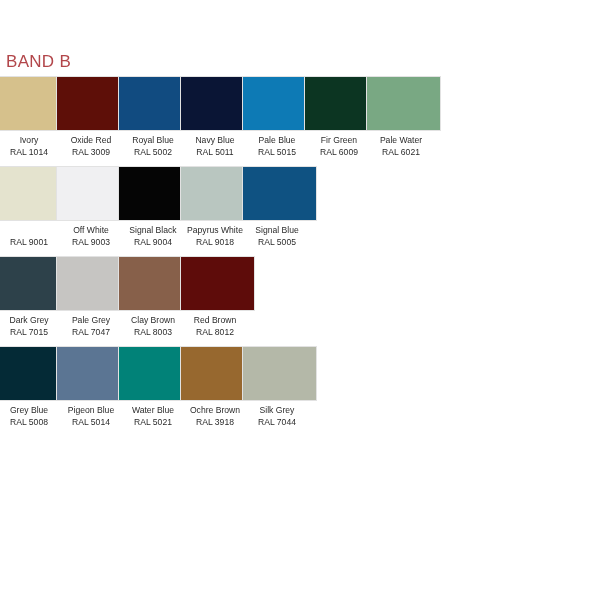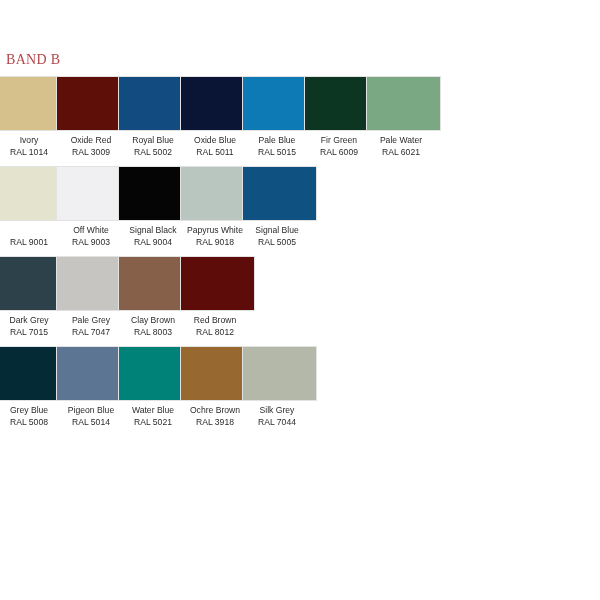--- a/index.html
+++ b/index.html
@@ -17,24 +17,24 @@
     position: relative;
     width: 600px;
     height: 600px;
     box-sizing: border-box;
     padding: 0;
   }
   .band-title {
     position: absolute;
     left: 6px;
     top: 52px;
-    font-size: 14px;
+    font-size: 17px;
     letter-spacing: 0.3px;
     color: #b2464a;
-    font-family: Liberation Serif, serif;
+    font-family: Liberation Sans, sans-serif;
   }
   .swatch-grid {
     position: absolute;
     left: 6px;
     top: 76px;
     width: 590px;
     display: block;
   }
   .swatch-row {
     display: flex;
@@ -103,21 +103,21 @@
         <div class="swatch-cell">
           <div class="swatch-chip" style="background: rgb(17, 75, 128);"></div>
           <div class="swatch-labels">
             <span class="swatch-name">Royal Blue</span>
             <span class="swatch-code">RAL 5002</span>
           </div>
         </div>
         <div class="swatch-cell">
           <div class="swatch-chip" style="background: rgb(10, 21, 53);"></div>
           <div class="swatch-labels">
-            <span class="swatch-name">Oxide Blue</span>
+            <span class="swatch-name">Navy Blue</span>
             <span class="swatch-code">RAL 5011</span>
           </div>
         </div>
         <div class="swatch-cell">
           <div class="swatch-chip" style="background: rgb(13, 122, 181);"></div>
           <div class="swatch-labels">
             <span class="swatch-name">Pale Blue</span>
             <span class="swatch-code">RAL 5015</span>
           </div>
         </div>

